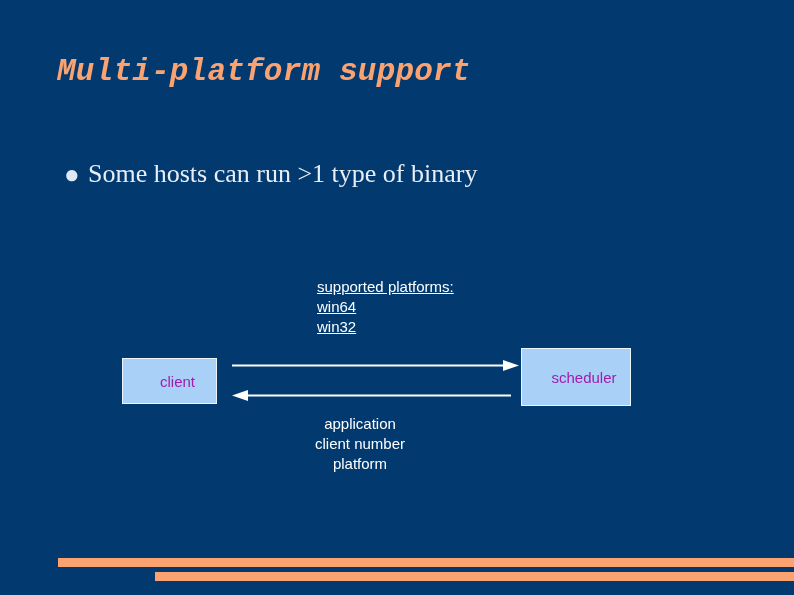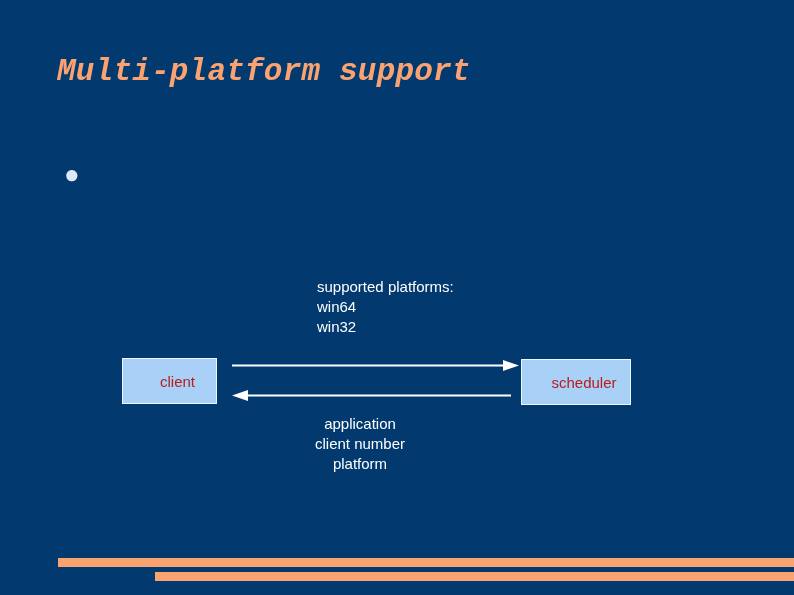--- a/index.html
+++ b/index.html
@@ -77,51 +77,52 @@
   #diagram > * { pointer-events: auto; }
 
   .node-box {
     position: absolute;
     background: #a9d0f6;
     border: 1px solid #eef4fb;
     box-sizing: border-box;
     display: flex;
     align-items: center;
     justify-content: center;
-    color: #b91c1c;
+    color: #a21caf;
     font-family: "Liberation Sans", sans-serif;
     font-size: 15px;
     font-weight: normal;
     padding-left: 16px;
   }
   #node-client {
     left: 122px;
     top: 358px;
     width: 95px;
     height: 46px;
   }
   #node-scheduler {
     left: 521px;
-    top: 359px;
+    top: 348px;
     width: 110px;
-    height: 46px;
+    height: 58px;
   }
 
   .diagram-label {
     position: absolute;
     color: #ffffff;
     font-family: "Liberation Sans", sans-serif;
     font-size: 15px;
     line-height: 20px;
     white-space: pre;
   }
   #label-supported {
     left: 317px;
     top: 277px;
     text-align: left;
+    text-decoration: underline;
   }
   #label-request {
     left: 278px;
     top: 414px;
     width: 164px;
     text-align: center;
   }
 
   #arrow-layer {
     position: absolute;
@@ -134,20 +135,21 @@
 </head>
 <body>
 
 <div id="slide">
 
   <div id="slide-title">Multi-platform support</div>
 
   <div id="bullet-list">
     <div class="bullet-row">
       <span class="bullet-marker">●</span>
+      <span class="bullet-text">Some hosts can run &gt;1 type of binary</span>
     </div>
   </div>
 
   <div id="diagram">
 
     <div class="diagram-label" id="label-supported">supported platforms:
 win64
 win32</div>
 
     <svg id="arrow-layer" viewBox="0 0 794 595">

